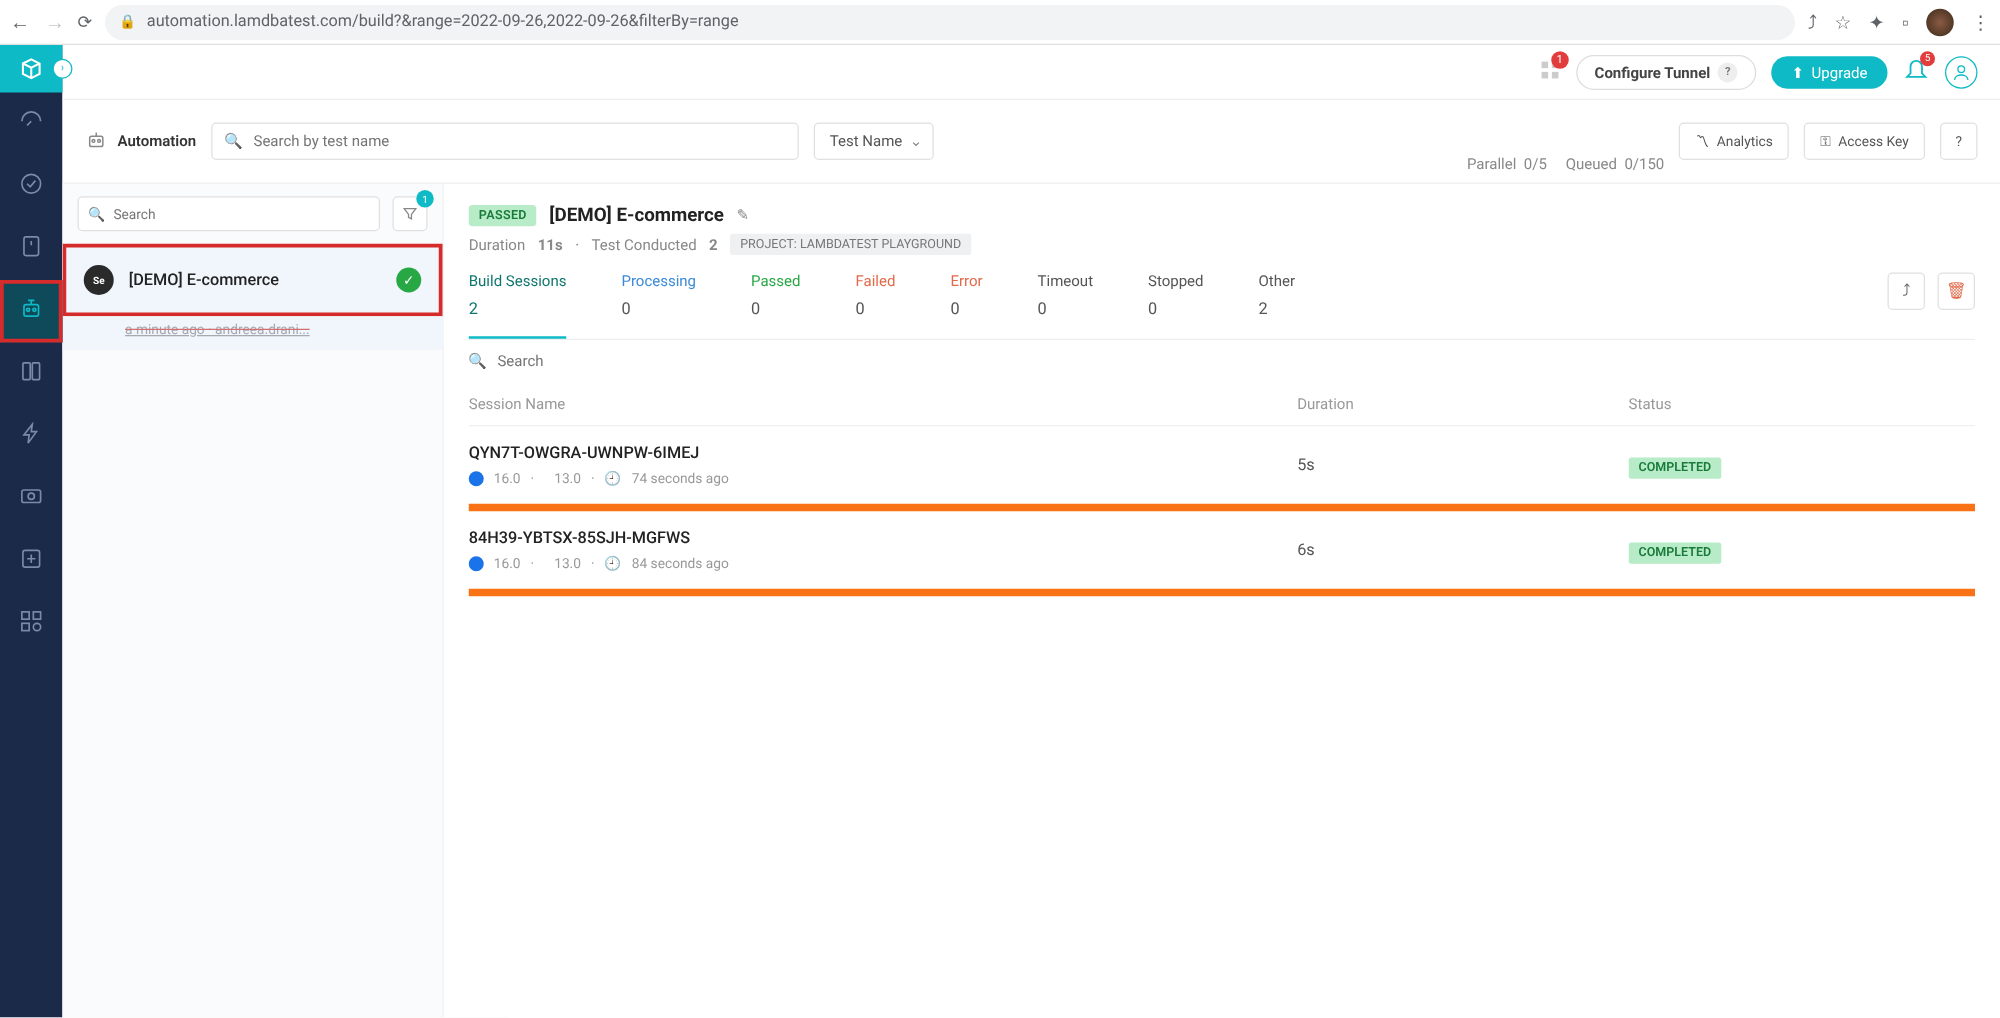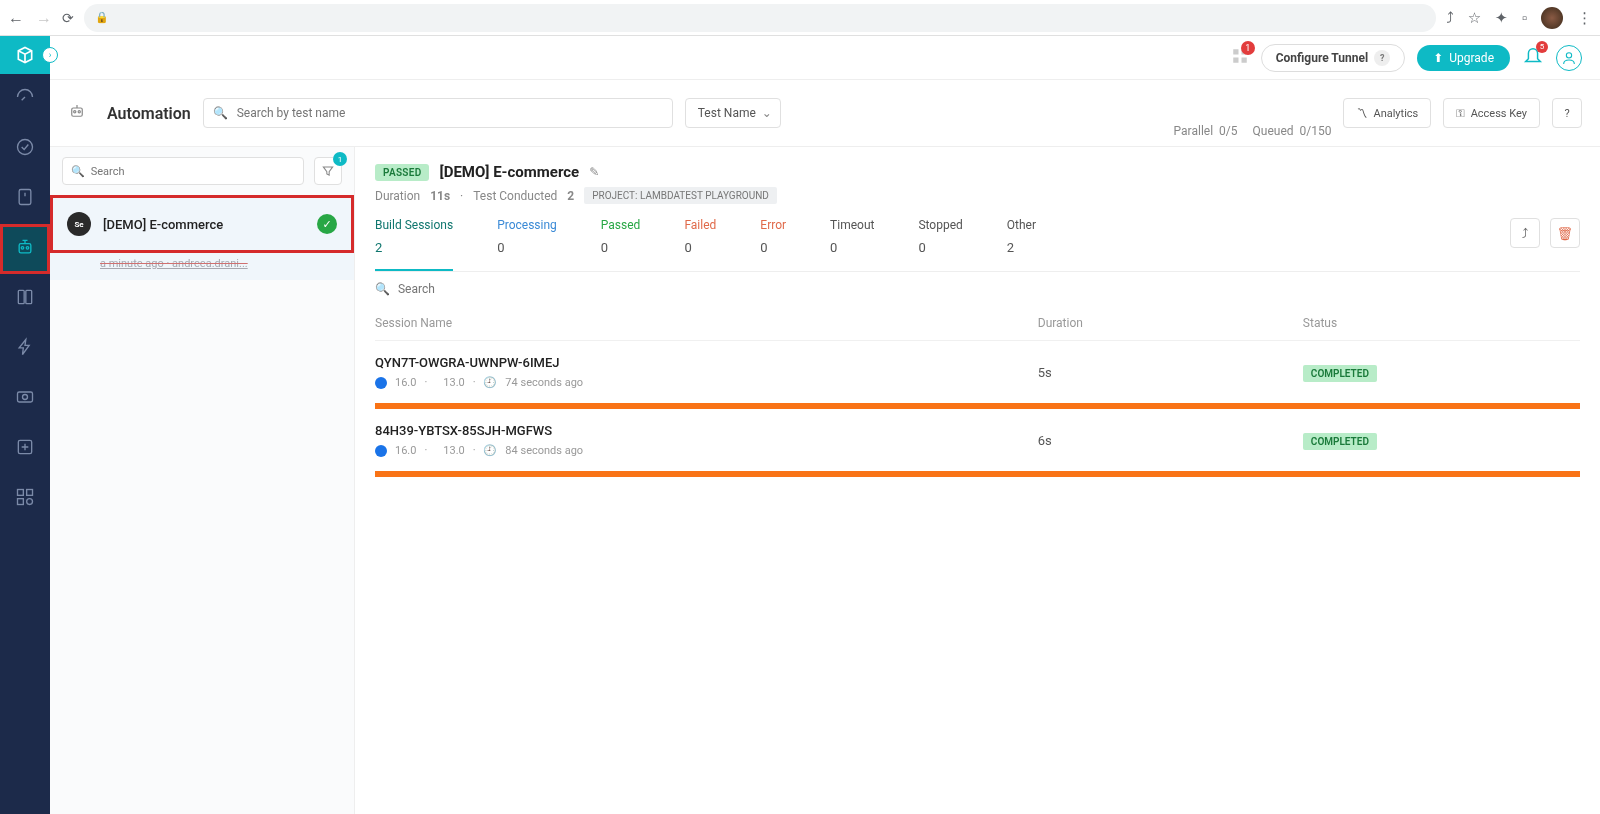--- a/index.html
+++ b/index.html
@@ -36,21 +36,21 @@
 .apps-grid-icon .badge { position:absolute; top:-6px; right:-6px; background:#e23c3c; color:#fff; font-size:9px; width:14px; height:14px; border-radius:50%; display:flex; align-items:center; justify-content:center; }
 .btn-outline { border:1px solid #ddd; background:#fff; border-radius:16px; padding:5px 14px; font-size:12px; color:#444; display:flex; align-items:center; gap:6px; cursor:pointer;font-weight:bold; }
 .btn-outline .q { width:16px; height:16px; border-radius:50%; background:#eee; display:flex; align-items:center; justify-content:center; font-size:9px; color:#777; }
 .btn-upgrade { background:#0ebac5; color:#fff; border:none; border-radius:16px; padding:6px 16px; font-size:12px; display:flex; align-items:center; gap:6px; cursor:pointer; }
 .notif-icon { position:relative; color:#0ebac5; cursor:pointer; }
 .notif-icon .badge { position:absolute; top:-4px; right:-4px; background:#e23c3c; color:#fff; font-size:8px; width:12px; height:12px; border-radius:50%; display:flex; align-items:center; justify-content:center; }
 .user-circle { width:26px; height:26px; border:1.5px solid #0ebac5; border-radius:50%; display:flex; align-items:center; justify-content:center; color:#0ebac5; cursor:pointer; }
 
 
 .section-bar { display:flex; align-items:center; padding:8px 18px; gap:12px; border-bottom:1px solid #eee; }
-.section-title { font-size:16px; font-weight:600; color:#333; display:flex; align-items:center; gap:21px; }
+.section-title { font-size:12px; font-weight:600; color:#333; display:flex; align-items:center; gap:8px; }
 .robot-icon svg { stroke:#888; fill:none; }
 .search-box { flex:0 0 470px; border:1px solid #e0e0e0; border-radius:4px; height:30px; display:flex; align-items:center; padding:0 10px; gap:8px; color:#999; font-size:12px; }
 .search-box input { border:none; outline:none; flex:1; font-size:12px; color:#333; }
 .test-name-select { border:1px solid #e0e0e0; border-radius:4px; height:30px; padding:0 24px 0 12px; font-size:12px; color:#555; display:flex; align-items:center; gap:6px; cursor:pointer; position:relative; }
 .test-name-select::after { content:"⌄"; position:absolute; right:8px; color:#888; }
 .spacer { flex:1; }
 .parallel-info { font-size:12px; color:#888; display:flex; gap:6px;margin-top:36px; }
 .small-btn { border:1px solid #e0e0e0; background:#fff; border-radius:4px; height:30px; padding:0 12px; font-size:11px; color:#555; display:flex; align-items:center; gap:6px; cursor:pointer; }
 .help-btn { width:30px; justify-content:center; padding:0; }
 
@@ -114,20 +114,21 @@
 <body>
 
 <div class="browser-chrome">
   <div class="nav-arrows">
     <span class="nav-arrow">←</span>
     <span class="nav-arrow" style="color:#c7c7c7;">→</span>
   </div>
   <span class="reload">⟳</span>
   <div class="url-bar">
     <span class="lock-icon">🔒</span>
+    <span>automation.lamdbatest.com/build?&amp;range=2022-09-26,2022-09-26&amp;filterBy=range</span>
   </div>
   <div class="chrome-actions">
     <span class="chrome-icon">⤴</span>
     <span class="chrome-icon">☆</span>
     <span class="chrome-icon">✦</span>
     <span class="chrome-icon">▫</span>
     <span class="avatar-small"></span>
     <span class="chrome-icon">⋮</span>
   </div>
 </div>

